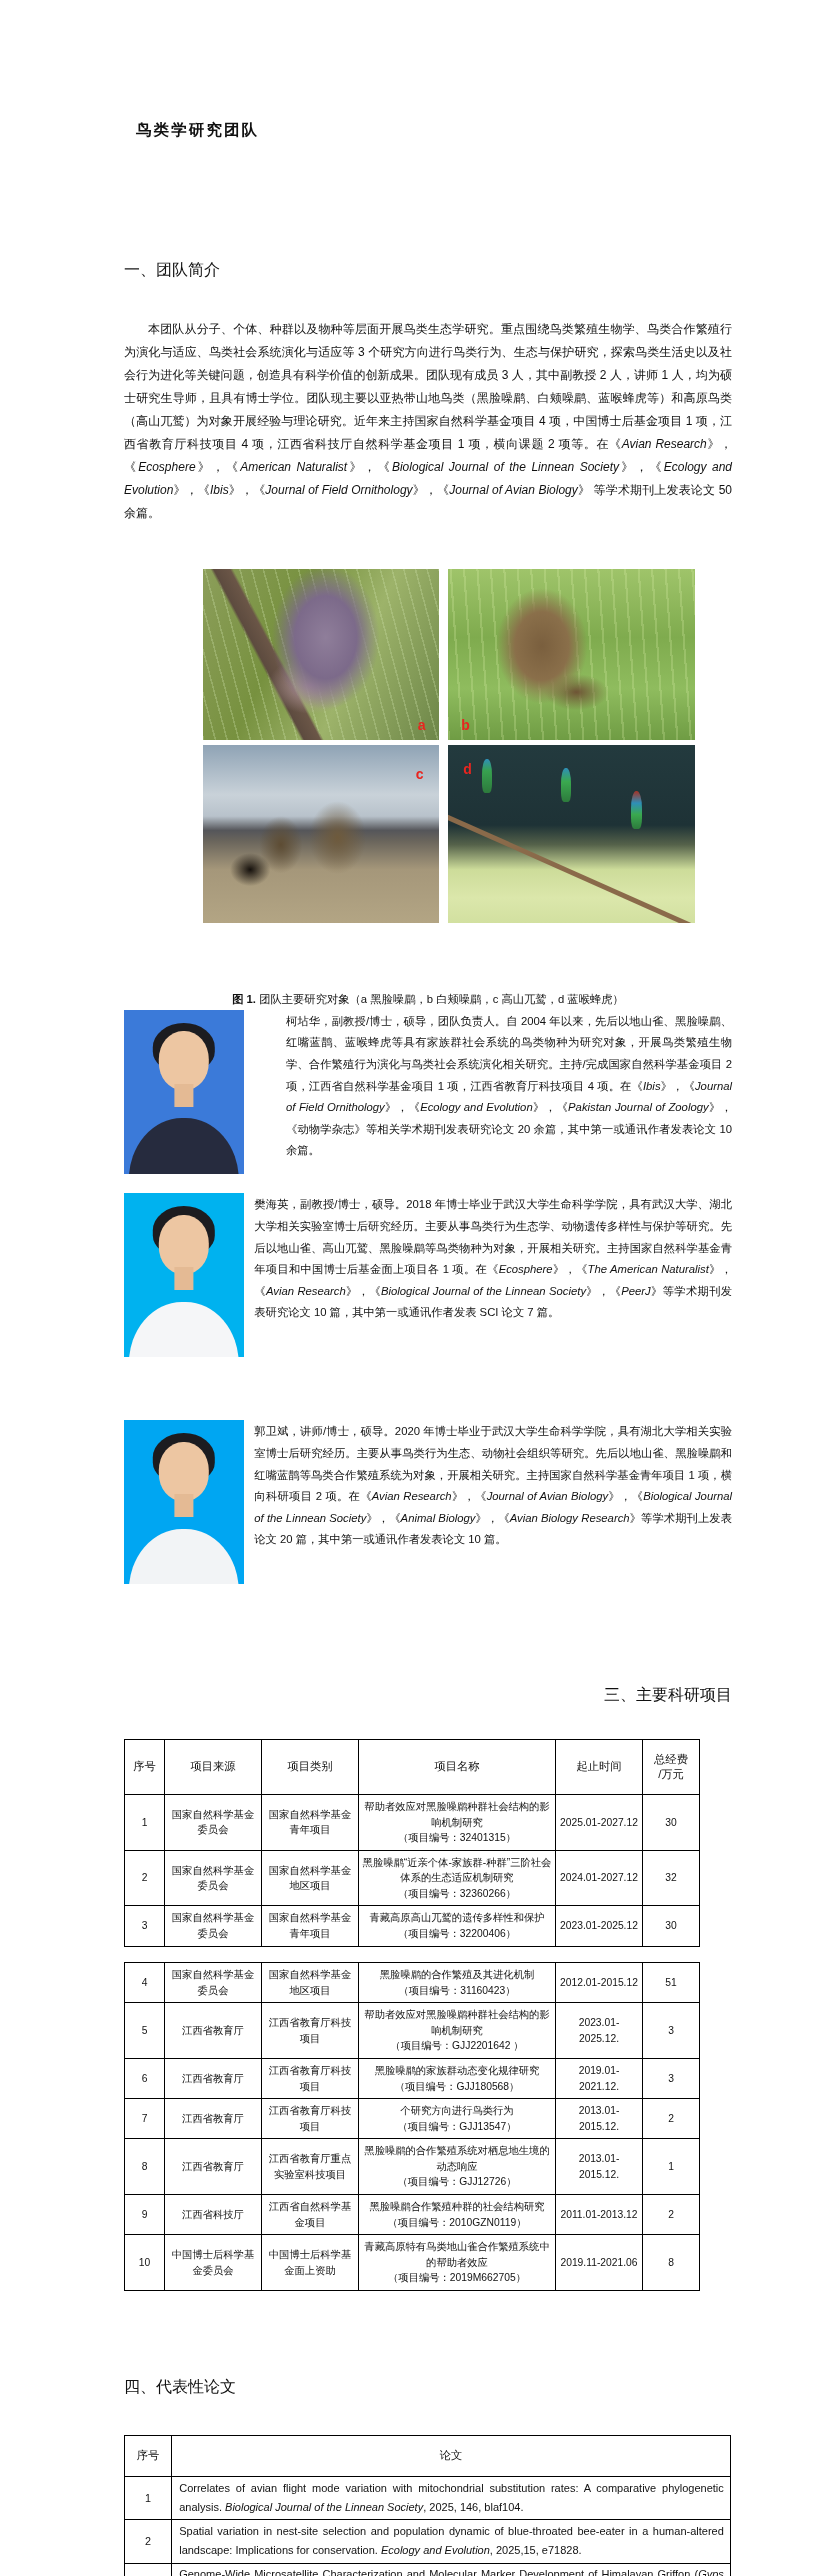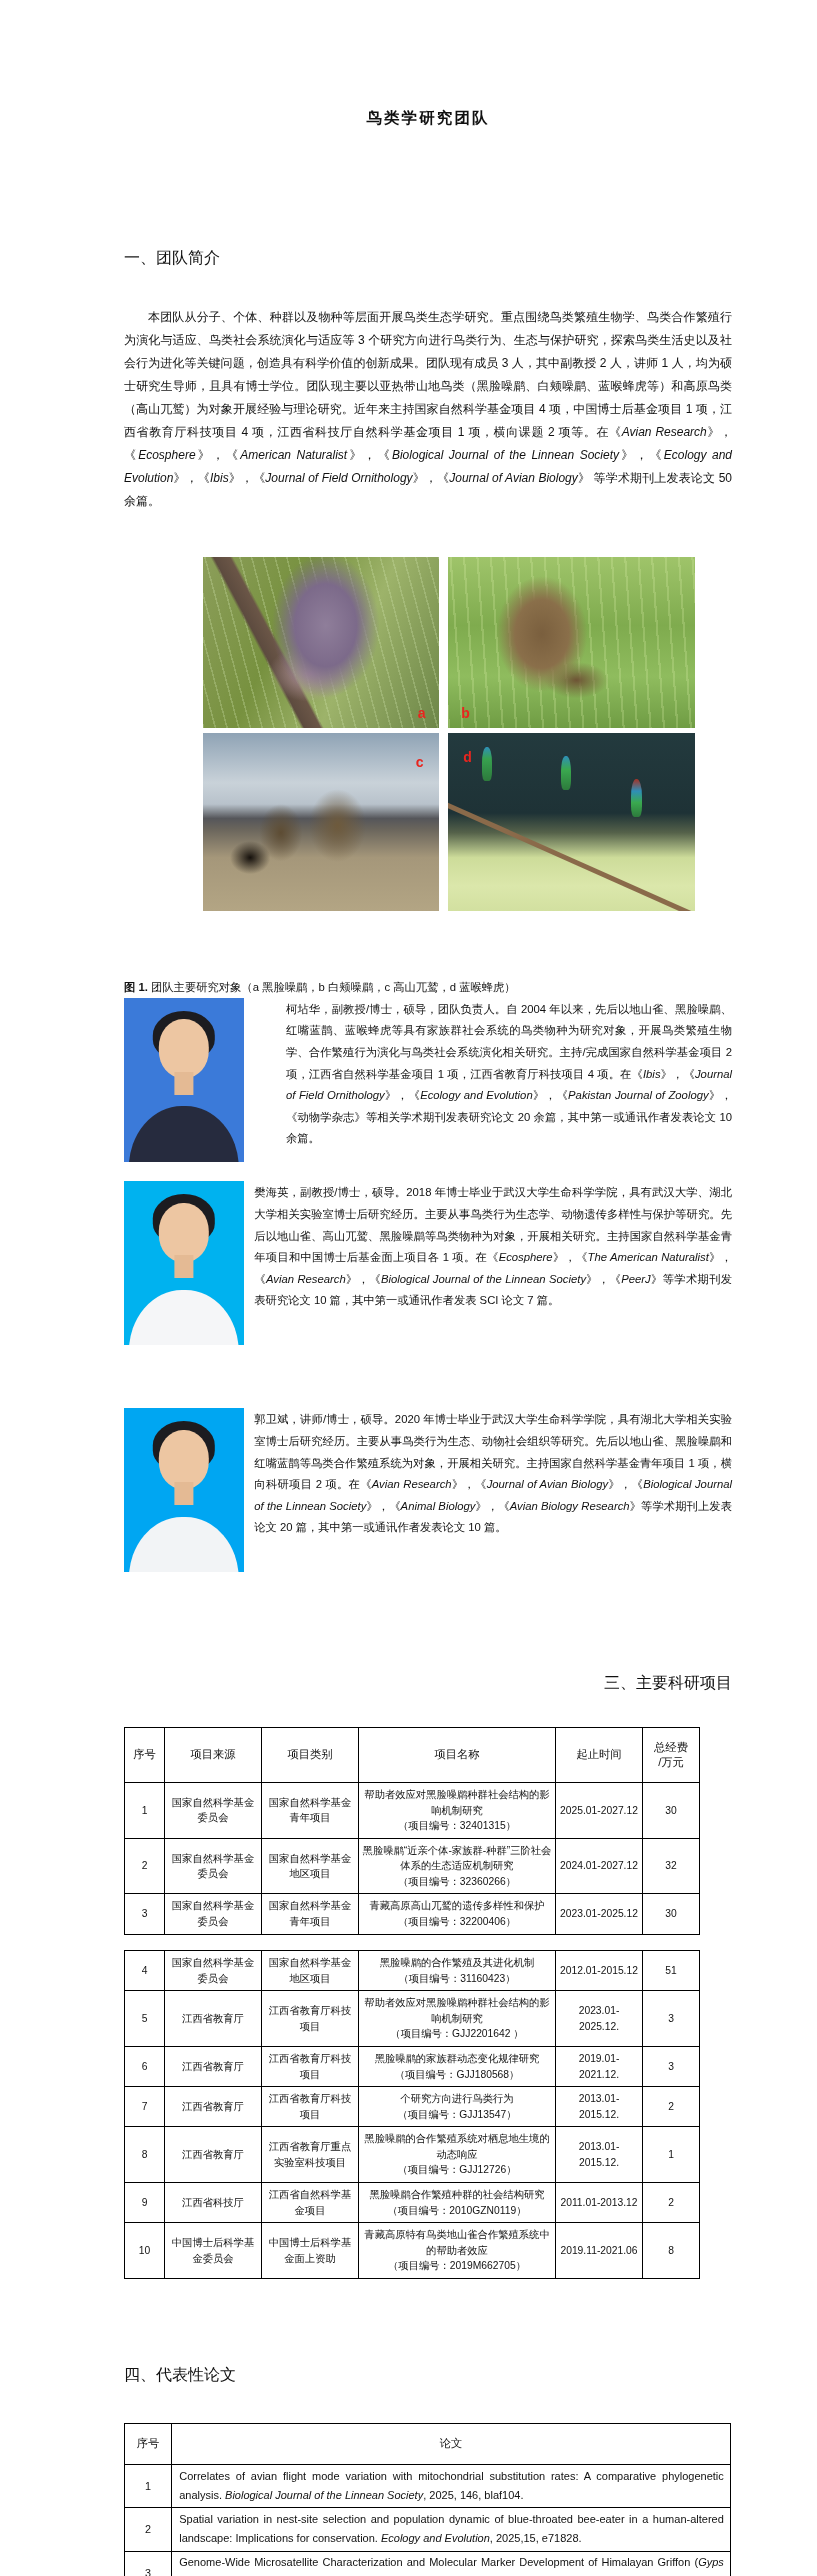--- a/index.html
+++ b/index.html
@@ -1,19 +1,19 @@
 <!DOCTYPE html>
 <html style="font-size:8.2px"><head>
 <meta charset="utf-8">
 <style>
   html,body{margin:0;padding:0;background:#ffffff;}
   body{width:817px;font-family:"Liberation Sans",sans-serif;color:#111;}
   .page{width:817px;height:3274px;overflow:hidden;background:#fff;position:relative;}
   .content{width:608px;margin:0 0 0 124px;}
-  h1.doc-title{margin:0;padding-top:108px;text-align:center;font-size:15.5px;font-weight:bold;letter-spacing:2.1px;}
+  h1.doc-title{margin:12px;padding-top:108px;font-size:15.5px;font-weight:bold;letter-spacing:2.1px;}
   h2.sec{margin:0;font-size:16px;font-weight:normal;line-height:24px;}
   #h-intro{margin-top:117px;}
   p.intro{margin:36px 0 0 0;font-size:12px;line-height:23px;text-align:justify;text-indent:2em;}
   .it{font-style:italic;}
 
   
   .fig-grid{margin:44px 0 0 79px;width:492px;display:grid;grid-template-columns:236px 247px;grid-template-rows:171px 178px;gap:5.2px 8.8px;}
   .tile{position:relative;overflow:hidden;}
   .fig-label{position:absolute;color:#e8251f;font-size:14px;font-weight:bold;font-family:"Liberation Sans",sans-serif;}
   .pos-br{right:13.4px;bottom:7.2px;}
@@ -35,21 +35,21 @@
     radial-gradient(ellipse 41px 52px at 57% 52%, #6e5a3c 0%, rgba(110,90,60,0) 70%),
     radial-gradient(ellipse 31px 41px at 33% 56%, #5d4c33 0%, rgba(93,76,51,0) 70%),
     radial-gradient(ellipse 28px 23px at 20% 70%, #15100c 0%, rgba(21,16,12,0) 72%),
     linear-gradient(180deg,#8fa3b5 0%,#c9d2d9 28%,#b8c2cb 40%,#55565a 48%,#6a655c 54%,#a5977a 70%,#b3a584 100%);}
   .tile-d{background:linear-gradient(180deg,#233a3e 0%,#1e3236 45%,#55624a 56%,#cddc9a 70%,#dbe7ab 86%,#d2e0a0 100%);}
   .tile-d .branch{position:absolute;left:-8%;top:34%;width:120%;height:4.6px;background:#8a6a4a;transform:rotate(24deg);transform-origin:left center;}
   .bird{position:absolute;width:9.8px;height:34px;border-radius:46% 46% 28% 28%;}
   .bird.b1{left:14%;top:8%;background:linear-gradient(180deg,#2e8fb8 0%,#37a14f 35%,#2d7a3c 100%);}
   .bird.b2{left:46%;top:13%;background:linear-gradient(180deg,#2e8fb8 0%,#3aa94f 40%,#2d7a3c 100%);}
   .bird.b3{left:74%;top:26%;width:11.3px;height:38px;background:linear-gradient(180deg,#a33226 0%,#2e8fb8 32%,#3aa94f 62%,#2d7a3c 100%);}
-  p.caption{margin:66px 0 0 0;text-align:left;font-size:11.3px;line-height:20.6px;}
+  p.caption{margin:66px 0 0 0;text-align:center;font-size:11.3px;line-height:20.6px;}
   p.caption b{font-weight:bold;}
 
   
   #h-members{margin-top:7.2px;}
   .member{display:flex;gap:10.3px;align-items:flex-start;}
   .member.m1{margin-top:0;gap:42px;}
   .member.m2{margin-top:19.6px;}
   .member.m3{margin-top:63px;justify-content:flex-end;}
   .photo{width:120px;height:164px;flex:none;position:relative;overflow:hidden;}
   .photo .hair{position:absolute;left:50%;top:8%;width:52%;height:30%;transform:translateX(-50%);background:#1c1c20;border-radius:50% 50% 42% 42%;}

